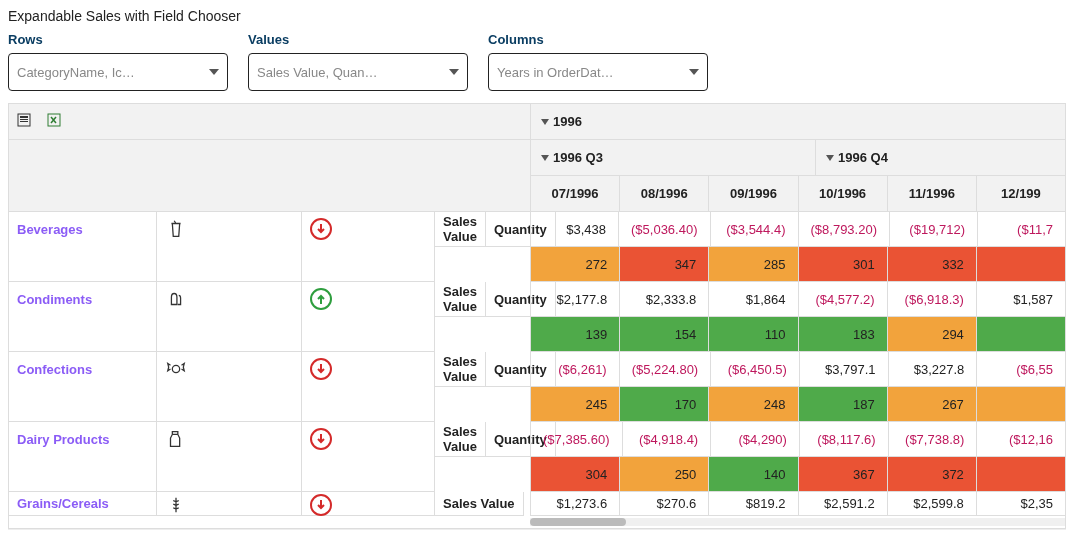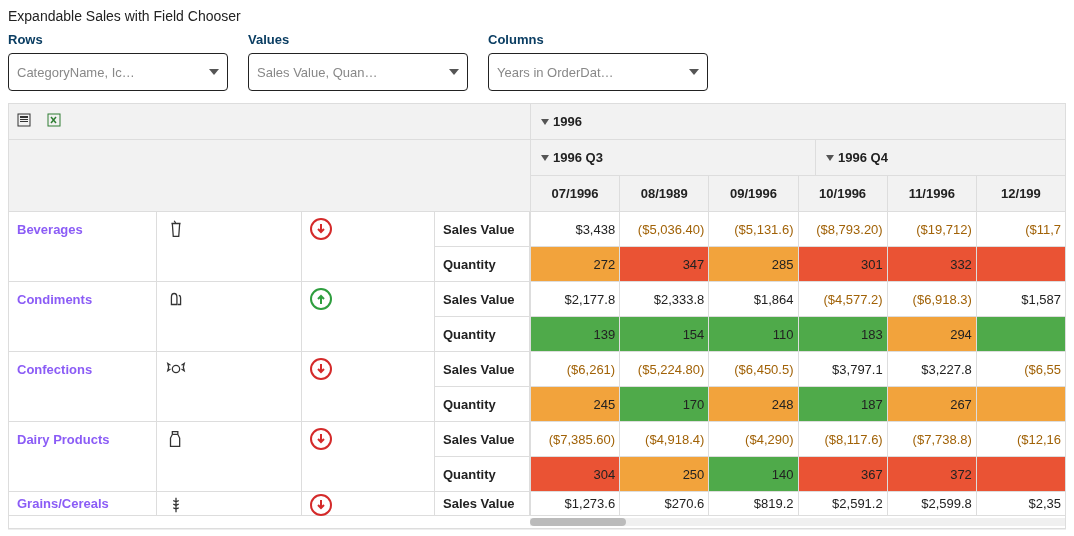--- a/index.html
+++ b/index.html
@@ -38,25 +38,25 @@
   .left-blank { background: #f2f2f2; border-bottom: 1px solid #ddd; }
   .body-row-group { display: flex; }
   .row-cat { width: 148px; border-right: 1px solid #ddd; border-bottom: 1px solid #ddd; padding: 10px 8px; color: #8b5cf6; font-weight: bold; font-size: 13px; }
   .row-icon { width: 145px; border-right: 1px solid #ddd; border-bottom: 1px solid #ddd; padding: 6px 8px; display:flex; align-items:flex-start; }
   .row-icon svg { width: 22px; height: 22px; }
   .row-trend { width: 133px; border-right: 1px solid #ddd; border-bottom: 1px solid #ddd; padding: 6px 8px; display:flex; align-items:flex-start;}
   .trend-down, .trend-up { width: 22px; height: 22px; border: 2px solid; border-radius: 50%; display:flex; align-items:center; justify-content:center; }
   .trend-down { border-color: #d42a2a; color: #d42a2a; }
   .trend-up { border-color: #2e9e3e; color: #2e9e3e; }
   .trend-down svg, .trend-up svg { width: 12px; height: 12px; }
-  .row-metrics { width: 95px; display:flex; flex-direction: column; }
+  .row-metrics { width: 95px; display:flex; flex-direction: row; }
   .metric-cell { height: 35px; border-bottom: 1px solid #ddd; border-right: 1px solid #ddd; padding: 0 8px; display:flex; align-items:center; font-weight: bold; }
   .data-cols { display: flex; }
-  .data-cell { height: 35px; border-left: 1px solid #ddd; border-bottom: 1px solid #ddd; padding: 0 4px; display:flex; align-items:center; justify-content:flex-end; }
-  .neg { color: #a16207; }
+  .data-cell { height: 35px; border-left: 1px solid #ddd; border-bottom: 1px solid #ddd; padding: 0 12px; display:flex; align-items:center; justify-content:flex-end; }
+  .neg { color: #be185d; }
   .q-orange { background: #f2a33c; }
   .q-red { background: #ea5334; }
   .q-green { background: #4faa4a; }
   .pager { height: 28px; display:flex; align-items:center; gap: 6px; padding: 4px 6px; font-size: 14px; border-top: 1px solid #eee;}
   .pager span { cursor: pointer; }
   .hscroll { height: 12px; background: #fff; position: relative; }
   .hscroll-track { position:absolute; left:0; right:0; height:8px; top:2px; background: #f0f0f0; }
   .hscroll-thumb { position:absolute; left:0; width: 18%; height:8px; top:2px; background: #bbb; border-radius: 4px; }
   .cat-icon svg { stroke: #333; fill: none; stroke-width: 1.4; }
   .partial-row .data-cell { height: 24px; }
@@ -123,21 +123,21 @@
             <span class="tri"></span>
             <span>1996 Q3</span>
           </div>
           <div class="ch-cell ch-q" style="width: 285px; flex: 0 0 285px;">
             <span class="tri"></span>
             <span>1996 Q4</span>
           </div>
         </div>
       <div class="ch-m-row" id="m-row">
           <div class="ch-cell ch-m">07/1996</div>
-          <div class="ch-cell ch-m">08/1989</div>
+          <div class="ch-cell ch-m">08/1996</div>
           <div class="ch-cell ch-m">09/1996</div>
           <div class="ch-cell ch-m">10/1996</div>
           <div class="ch-cell ch-m">11/1996</div>
           <div class="ch-cell ch-m">12/199</div>
         </div>
     </div>
   </div>
 
   <div id="body-rows">
       <div class="body-row-group">
@@ -157,21 +157,21 @@
           </div>
           <div class="row-metrics">
             <div class="metric-cell">Sales Value</div>
             <div class="metric-cell">Quantity</div>
           </div>
         </div>
         <div class="right-scroll">
           <div class="data-cols">
             <div class="data-cell" style="width: 95px;">$3,438</div>
             <div class="data-cell neg" style="width: 95px;">($5,036.40)</div>
-            <div class="data-cell neg" style="width: 95px;">($5,131.6)</div>
+            <div class="data-cell neg" style="width: 95px;">($3,544.4)</div>
             <div class="data-cell neg" style="width: 95px;">($8,793.20)</div>
             <div class="data-cell neg" style="width: 95px;">($19,712)</div>
             <div class="data-cell neg" style="width: 95px;">($11,7</div>
           </div>
           <div class="data-cols">
             <div class="data-cell q-orange" style="width: 95px;">272</div>
             <div class="data-cell q-red" style="width: 95px;">347</div>
             <div class="data-cell q-orange" style="width: 95px;">285</div>
             <div class="data-cell q-red" style="width: 95px;">301</div>
             <div class="data-cell q-red" style="width: 95px;">332</div>

